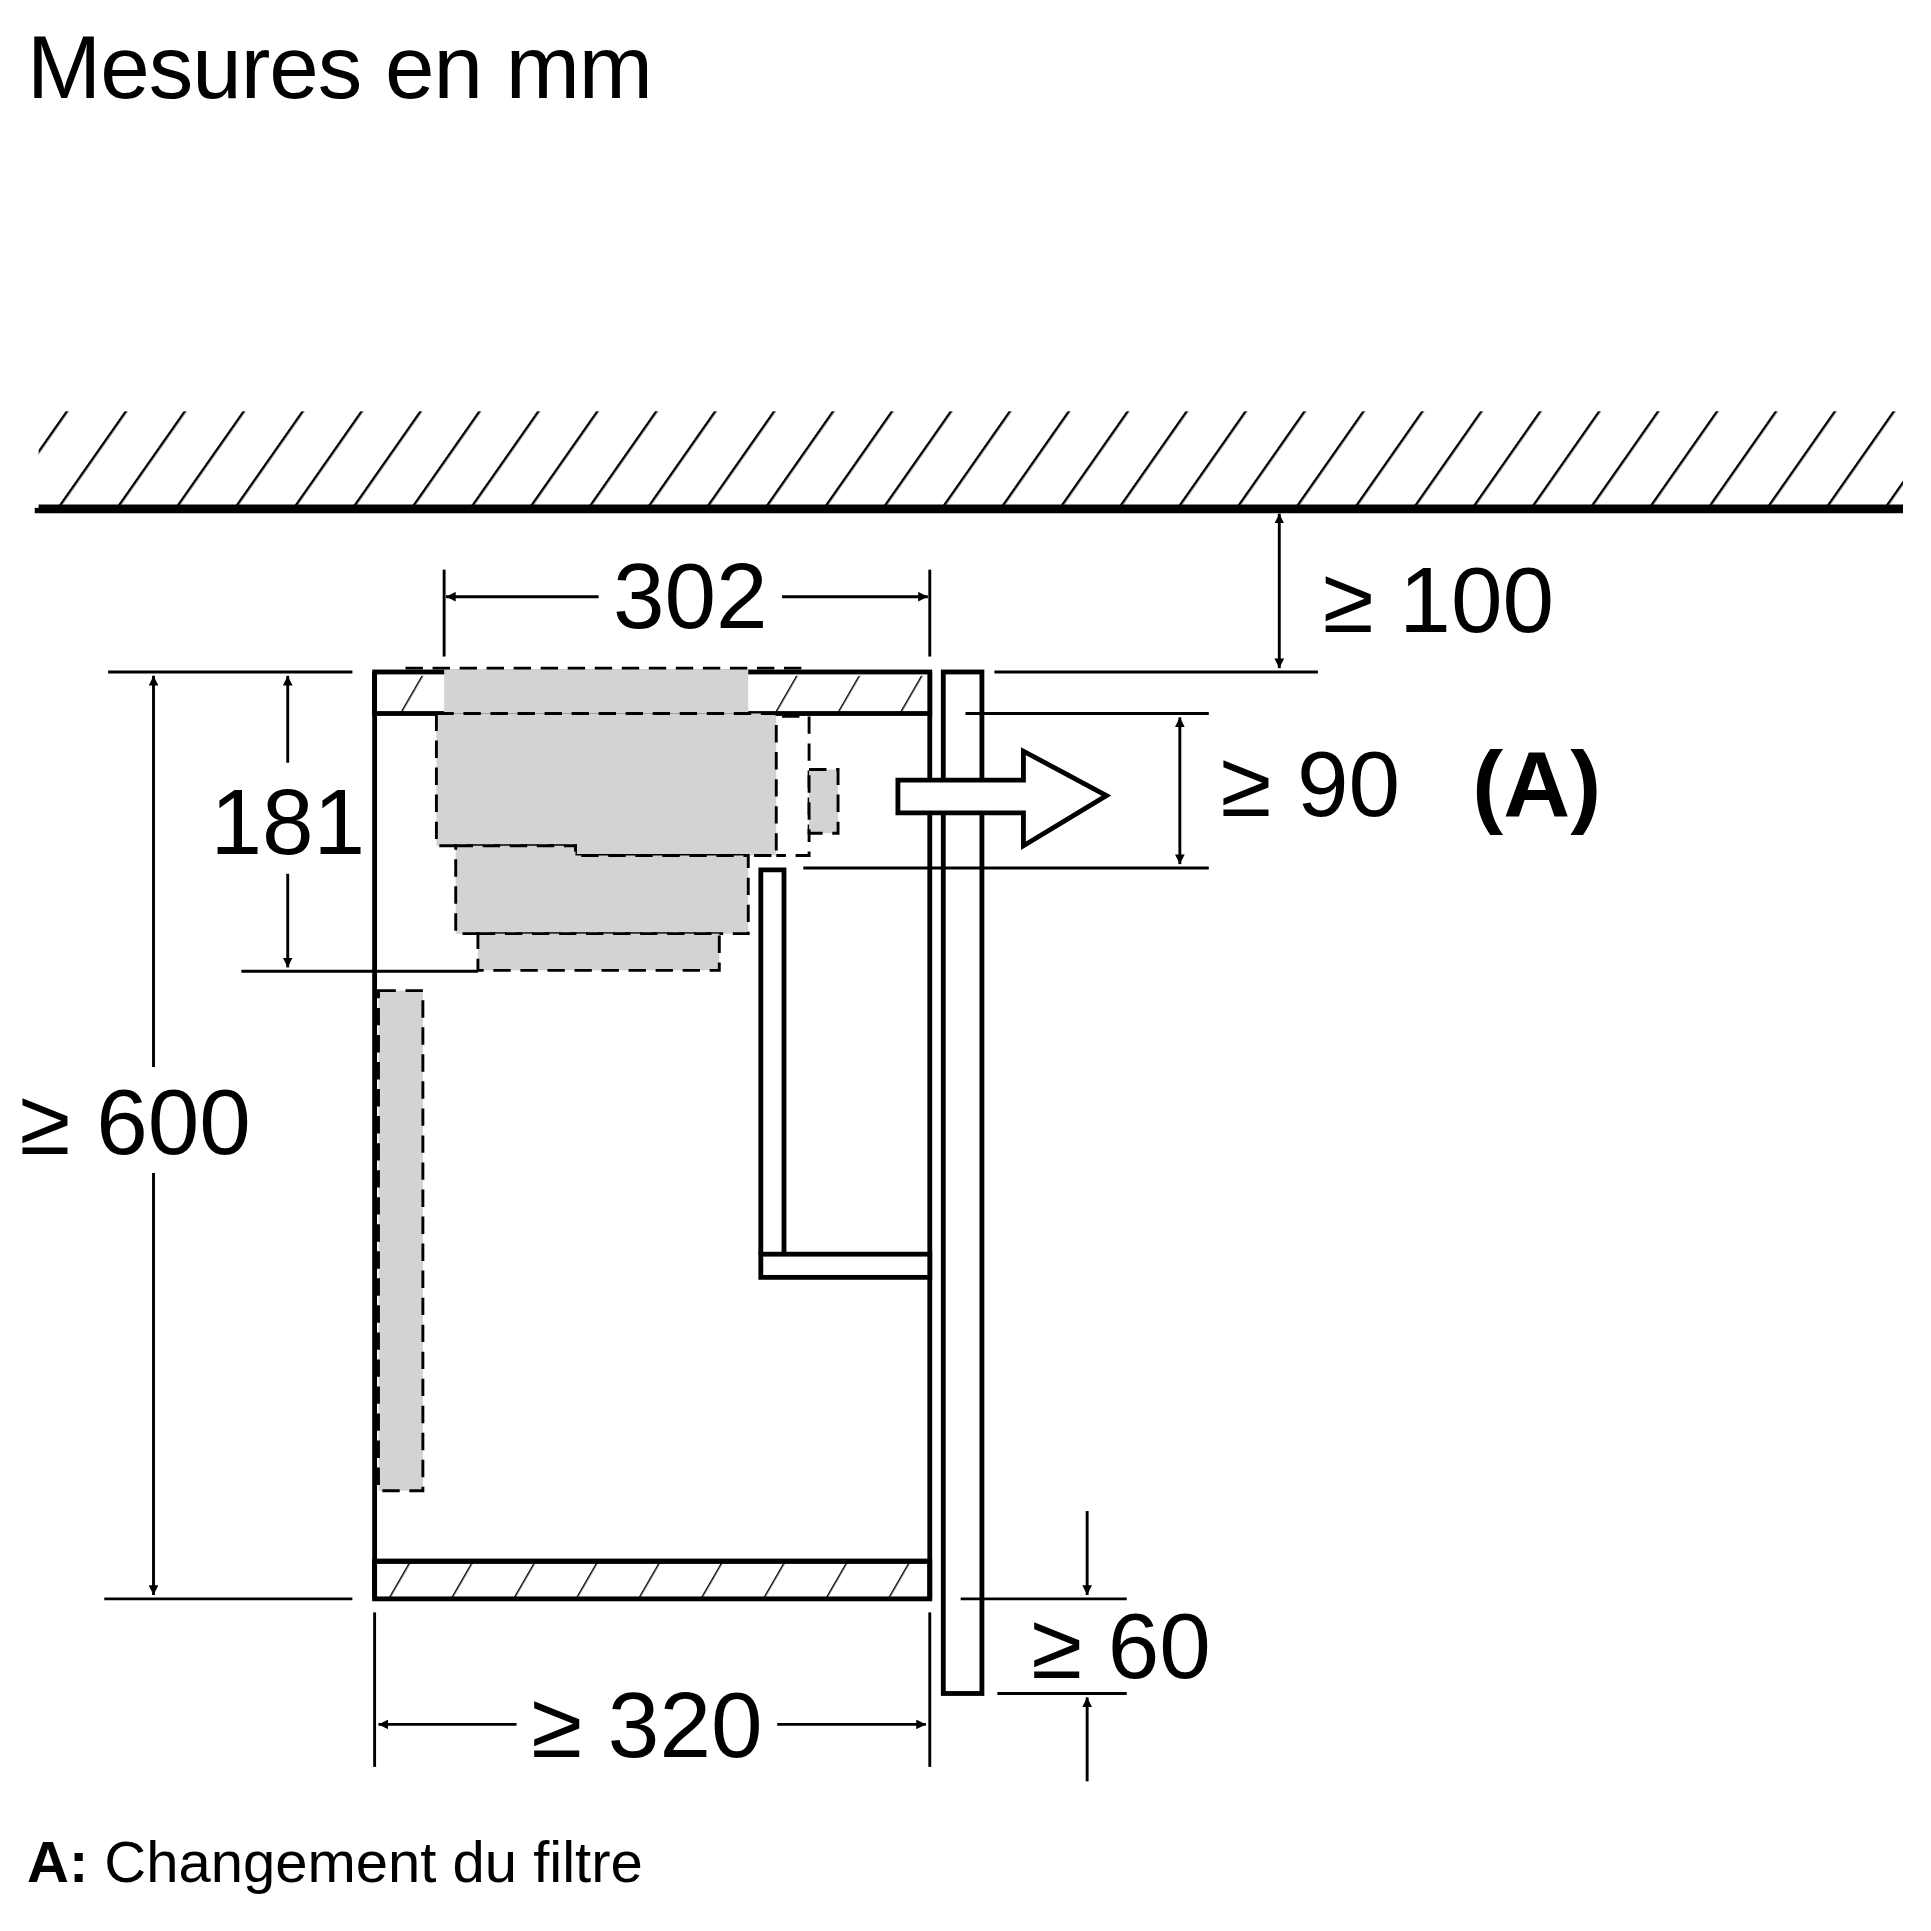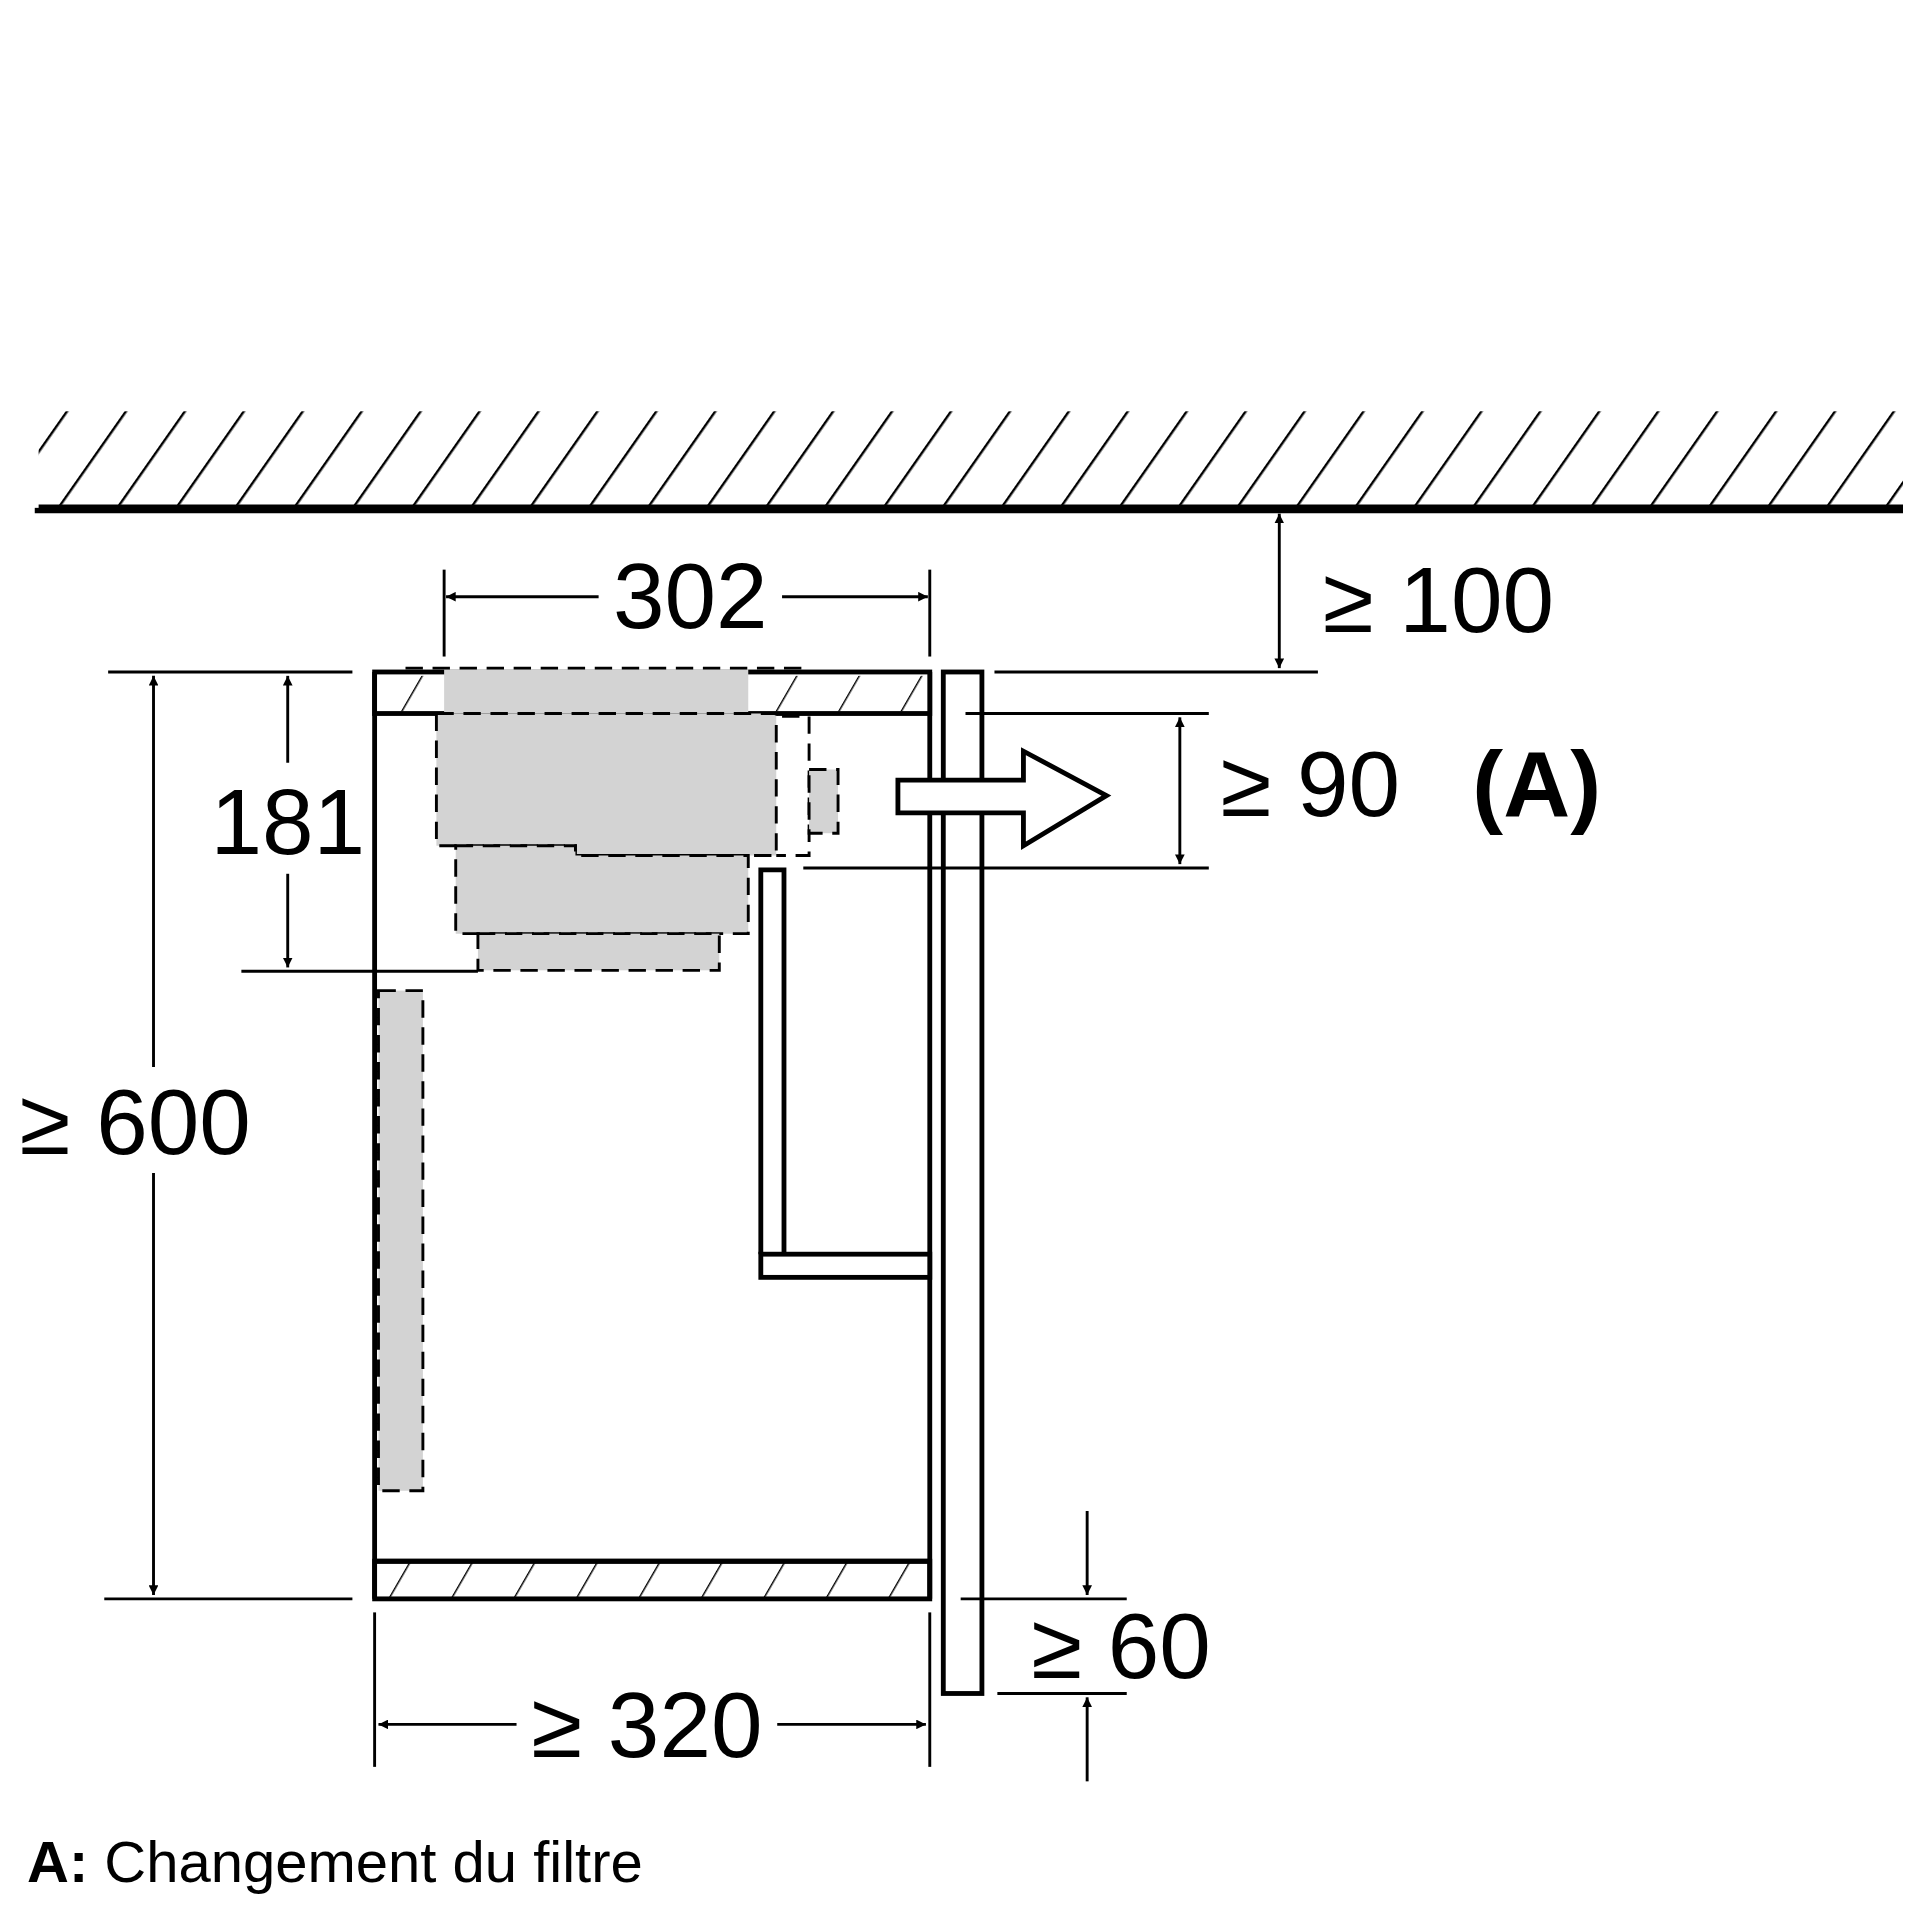--- a/index.html
+++ b/index.html
@@ -9,20 +9,21 @@
   .title{font-size:89px;line-height:91px;font-weight:700;letter-spacing:-1px;margin-top:1.9px;}
   svg{position:absolute;left:0;top:0;}
   .lbl{font-family:"Liberation Sans",sans-serif;font-size:96px;fill:#000;}
   .legend{position:absolute;left:27px;top:1815px;font-size:58px;line-height:93px;}
   .legend b{font-weight:700;}
 </style>
 </head>
 <body>
 
 <div class="hdr">
+  <div class="sub">Mesures en mm</div>
 </div>
 
 <svg width="1931" height="1931" viewBox="0 0 2000 2000">
   <defs>
     <marker id="ah" viewBox="0 0 10 10" refX="10" refY="5" markerWidth="10" markerHeight="10" orient="auto-start-reverse" markerUnits="userSpaceOnUse">
       <path d="M0,0 L10,5 L0,10 z" fill="#000"></path>
     </marker>
     <pattern id="hatch" patternUnits="userSpaceOnUse" width="50" height="50" patternTransform="rotate(35)">
       <line x1="0" y1="0" x2="0" y2="50" stroke="#000" stroke-width="5"></line>
     </pattern>

